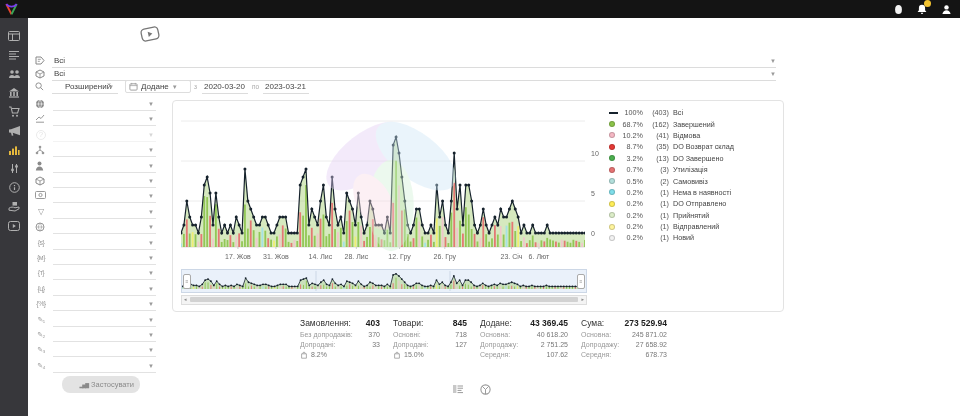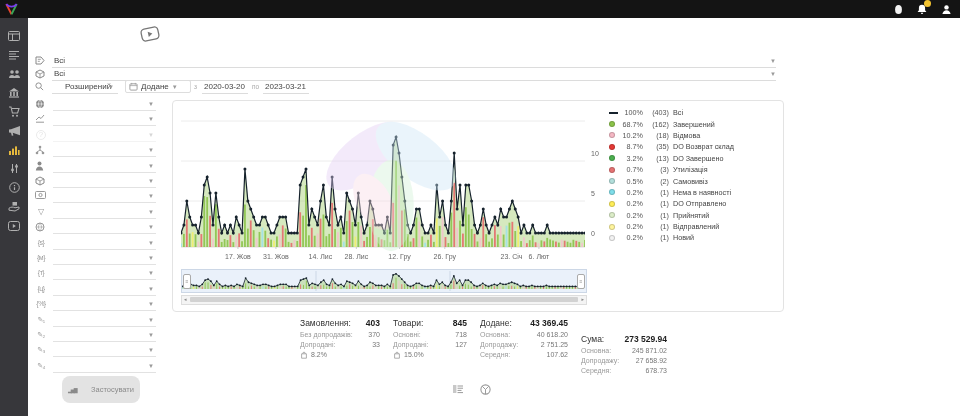--- a/index.html
+++ b/index.html
@@ -24,22 +24,22 @@
   .caret{position:absolute;font-size:6px;color:#9a9a9a;top:3px;}
   .qmark{font-size:8px;color:#bbb;border:1px solid #ccc;border-radius:50%;width:8px;height:8px;line-height:8px;text-align:center;display:inline-block;}
   .gray-sm{font-size:6.5px;color:#aaa;}
   .datebox{position:absolute;top:-1px;border:1px solid #ddd;border-radius:2px;background:#fff;height:11px;
     display:flex;align-items:center;gap:3px;padding:0 3px;cursor:pointer;}
   
   .fp-row{position:absolute;left:0;width:132px;height:13px;}
   .fp-ic{position:absolute;left:7px;top:1px;width:12px;text-align:center;font-size:8px;color:#8d8d8d;line-height:10px;}
   .fp-field{position:absolute;left:25px;right:4px;top:0;height:12px;border-bottom:1px solid #e2e2e2;cursor:pointer;}
   .fp-field .caret{right:2px;}
-  .apply-btn{position:absolute;left:34px;top:358px;width:78px;height:27px;background:#e3e3e3;border:none;border-radius:8px;
-    color:#8a8a8a;font-size:7.5px;display:flex;align-items:center;justify-content:space-between;gap:3px;cursor:pointer;
+  .apply-btn{position:absolute;left:34px;top:358px;width:78px;height:17px;background:#e3e3e3;border:none;border-radius:8px;
+    color:#8a8a8a;font-size:7.5px;display:flex;align-items:center;justify-content:flex-end;gap:3px;cursor:pointer;
     font-family:"Liberation Sans","DejaVu Sans",sans-serif;}
   
   .panel{position:absolute;left:144px;top:82px;width:610px;height:210px;border:1px solid #e3e3e3;border-radius:4px;background:#fff;}
   .plot{position:absolute;left:8px;top:6px;width:404px;height:142px;}
   .wm{position:absolute;left:110px;top:-4px;opacity:.4;pointer-events:none;}
   .ylab{position:absolute;left:418px;width:16px;font-size:7px;color:#666;text-align:left;}
   .xlabs{position:absolute;left:8px;top:152px;width:404px;height:10px;}
   .xlab{position:absolute;font-size:7px;color:#666;white-space:nowrap;transform:translateX(-50%);}
   .navi{position:absolute;left:8px;top:168px;width:404px;height:22px;background:#eaf1fa;border:1px solid #ccd7e6;cursor:grab;}
   .nhandle{position:absolute;top:4px;width:6px;height:13px;background:#fff;border:1px solid #aaa;border-radius:2px;
@@ -1045,21 +1045,21 @@
             </span>
             <span class="lg-pct">68.7%</span>
             <span class="lg-cnt">(162)</span>
             <span class="lg-lbl">Завершений</span>
           </div>
           <div class="lg-row">
             <span class="lg-sw">
               <span class="lg-dot" style="background: rgb(245, 184, 196);"></span>
             </span>
             <span class="lg-pct">10.2%</span>
-            <span class="lg-cnt">(18)</span>
+            <span class="lg-cnt">(41)</span>
             <span class="lg-lbl">Відмова</span>
           </div>
           <div class="lg-row">
             <span class="lg-sw">
               <span class="lg-dot" style="background: rgb(229, 57, 53);"></span>
             </span>
             <span class="lg-pct">8.7%</span>
             <span class="lg-cnt">(35)</span>
             <span class="lg-lbl">DO Возврат склад</span>
           </div>
@@ -1188,21 +1188,21 @@
           </div>
           <div class="st-row">
             <span>Допродажу:</span>
             <span>2 751.25</span>
           </div>
           <div class="st-row">
             <span>Середня:</span>
             <span>107.62</span>
           </div>
         </div>
-        <div class="stat-col" style="width: 86px; margin-top: 16px;">
+        <div class="stat-col" style="width: 86px;">
           <div class="st-head">
             <span>Сума:</span>
             <b>273 529.94</b>
           </div>
           <div class="st-row">
             <span>Основна:</span>
             <span>245 871.02</span>
           </div>
           <div class="st-row">
             <span>Допродажу:</span>

